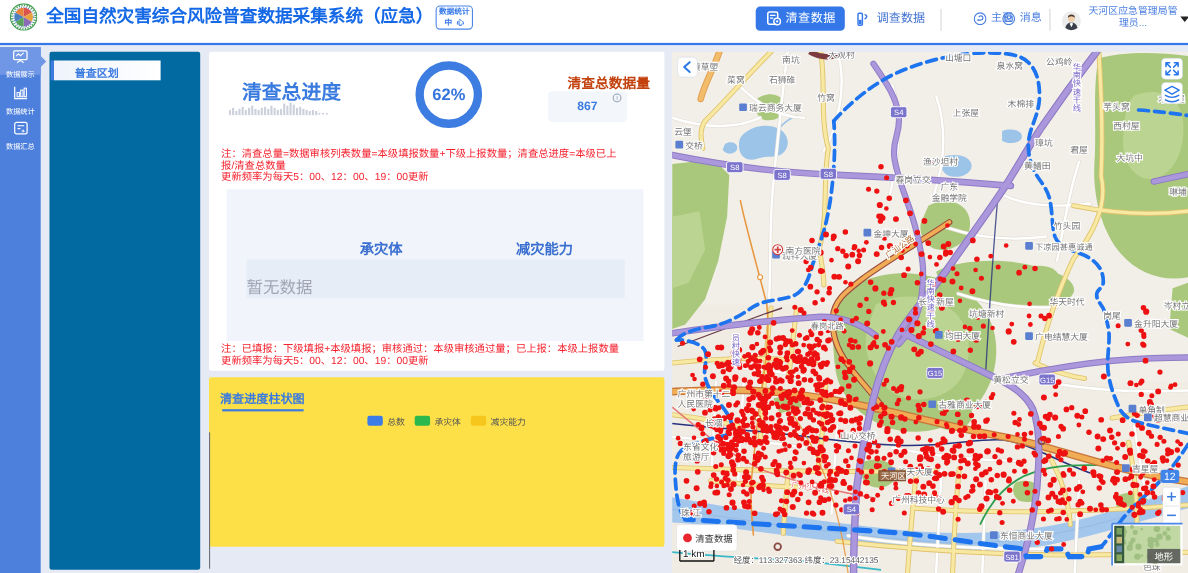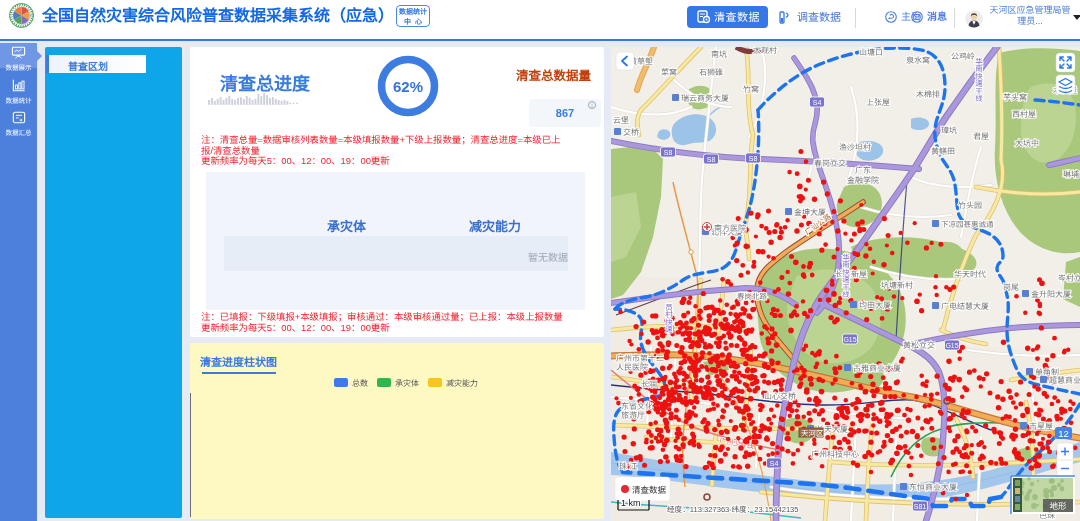--- a/index.html
+++ b/index.html
@@ -8,49 +8,49 @@
 .abs{position:absolute;}
 
 #topbar{position:absolute;left:0;top:0;width:1080px;height:41px;background:#ffffff;border-bottom:2px solid #3377e8;z-index:5;}
 #title{position:absolute;left:42px;top:7px;font-size:16px;line-height:18px;font-weight:bold;color:#1569e6;letter-spacing:0px;}
 #badge{position:absolute;left:396px;top:5px;width:34px;height:22px;border:1px solid #4a86e8;border-radius:4px;color:#3377e8;font-size:7px;font-weight:bold;text-align:center;line-height:10px;padding-top:1px;}
 #btn-qc{position:absolute;left:687px;top:6px;width:81px;height:22px;background:#3377e8;border-radius:4px;color:#fff;font-size:11px;line-height:22px;}
 #btn-qc span{margin-left:27px;letter-spacing:0.5px;}
 #btn-dc{position:absolute;left:779px;top:7px;font-size:11px;color:#4574d2;line-height:20px;}
 .sep{position:absolute;top:8px;width:1px;height:20px;background:#d8d8d8;}
 #nav-home{position:absolute;left:885px;top:7px;font-size:10px;color:#4b7fe0;line-height:20px;}
-#nav-msg{position:absolute;left:911px;top:7px;font-size:10px;color:#4b7fe0;line-height:20px;font-weight:bold;}
+#nav-msg{position:absolute;left:911px;top:7px;font-size:10px;color:#4b7fe0;line-height:20px;}
 #user{position:absolute;left:988px;top:5px;width:84px;font-size:9px;color:#4b7fe0;text-align:center;line-height:11px;}
 #caret{position:absolute;left:1073px;top:15px;width:0;height:0;border-left:4px solid transparent;border-right:4px solid transparent;border-top:5px solid #222;}
 
 #sidebar{position:absolute;left:0;top:43px;width:37px;height:478px;background:#4d80dd;z-index:4;}
 .side-item{position:relative;width:37px;height:25px;padding:2px 0 0 0;text-align:center;color:#fff;}
 .side-item .txt{font-size:8px;display:block;margin-top:0px;transform:scale(0.82);transform-origin:center top;}
 .side-item.sel{background:#7097e5;}
 .side-item.sel:after{content:"";position:absolute;right:-5px;top:50%;margin-top:-5px;border-top:5px solid transparent;border-bottom:5px solid transparent;border-left:5px solid #7097e5;}
 
-#panel1{position:absolute;left:45px;top:47px;width:137px;height:471px;background:#0ea5e9;border-radius:2px;}
+#panel1{position:absolute;left:45px;top:47px;width:137px;height:471px;background:#0369a1;border-radius:2px;}
 #p1tab{position:absolute;left:1px;top:8px;width:100px;height:18px;background:linear-gradient(90deg,#eef3fc,#ffffff);border-left:3px solid #3d7be0;}
 #p1tab span{display:block;margin:3px 0 0 19px;font-size:10px;font-weight:bold;color:#3a7be0;}
 #panel2{position:absolute;left:190px;top:47px;width:414px;height:290px;background:#fff;border-radius:2px;}
-#panel3{position:absolute;left:190px;top:343px;width:414px;height:176px;background:#fef9c3;border-radius:2px;}
+#panel3{position:absolute;left:190px;top:343px;width:414px;height:154px;background:#fde047;border-radius:2px;}
 
 #t-prog{position:absolute;left:30px;top:22px;font-size:18px;font-weight:bold;color:#3a7be0;}
 #sparks{position:absolute;left:18px;top:46px;width:92px;height:12px;}
 #donut{position:absolute;left:187px;top:8px;width:62px;height:62px;}
 #donut .lbl{position:absolute;left:0;top:23px;width:62px;text-align:center;font-size:15px;font-weight:bold;color:#3474dd;}
 #t-total{position:absolute;left:326px;top:18px;font-size:12.5px;font-weight:bold;color:#c2410c;}
-#box867{position:absolute;left:339px;top:36px;width:72px;height:28px;background:#f3f7fc;border-radius:4px;margin-top:16px;}
+#box867{position:absolute;left:308px;top:36px;width:72px;height:28px;background:#f3f7fc;border-radius:4px;}
 #box867 b{display:block;text-align:center;font-size:11px;color:#3a7be0;margin-top:8px;}
 #box867 i{position:absolute;right:5px;top:2px;width:8px;height:8px;border:1px solid #9aa5b5;border-radius:50%;color:#9aa5b5;font-size:7px;font-style:normal;text-align:center;line-height:8px;}
 .note{position:absolute;left:11px;font-size:9.4px;line-height:10.5px;color:#f5222d;width:370px;}
 #graybox{position:absolute;left:16px;top:125px;width:379px;height:138px;background:#f1f5fb;}
 #graybox .hd{position:absolute;top:44px;font-size:13px;font-weight:bold;color:#3a6fd0;}
 #grayrow{position:absolute;left:18px;top:64px;width:344px;height:35px;background:#e7edf7;}
-#grayrow span{display:block;text-align:right;font-size:10px;color:#a0a6b5;margin-top:13px;}
+#grayrow span{display:block;text-align:left;font-size:15px;color:#a0a6b5;margin-top:13px;}
 
 #t-bar{position:absolute;left:10px;top:10px;font-size:11px;font-weight:bold;color:#3a7be0;}
 #t-bar-line{position:absolute;left:12px;top:28.5px;width:74px;height:2px;background:#3a7be0;}
 #legend{position:absolute;left:144px;top:34px;height:10px;font-size:8px;color:#555;}
 .lg-sq{display:inline-block;width:14px;height:9px;border-radius:2px;vertical-align:-1px;}
 #axisline{position:absolute;left:0px;top:50px;width:1px;height:124px;background:#6e7079;}
 
 #map{position:absolute;left:611px;top:47px;width:469px;height:474px;background:#f2efe8;overflow:hidden;}
 </style>
 </head>

